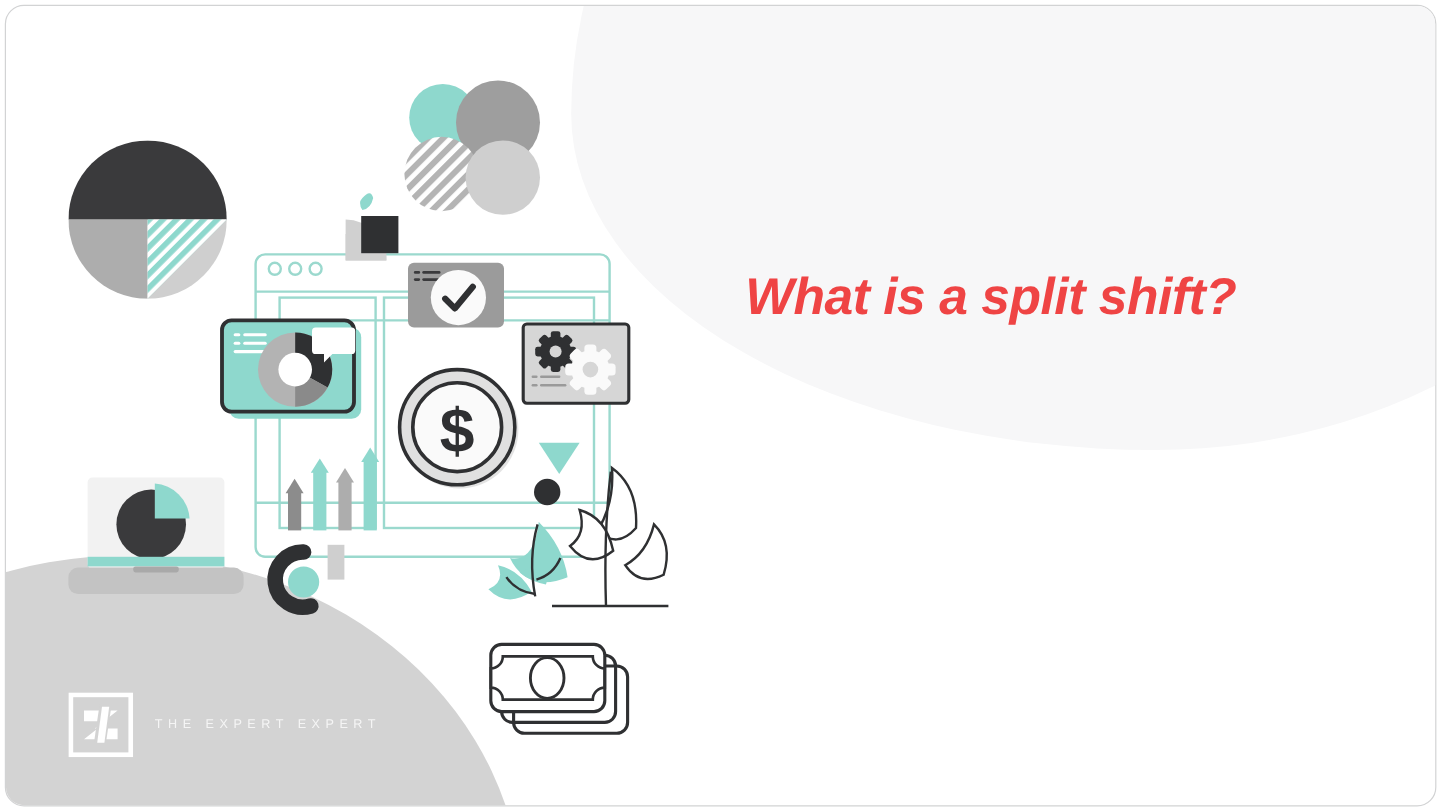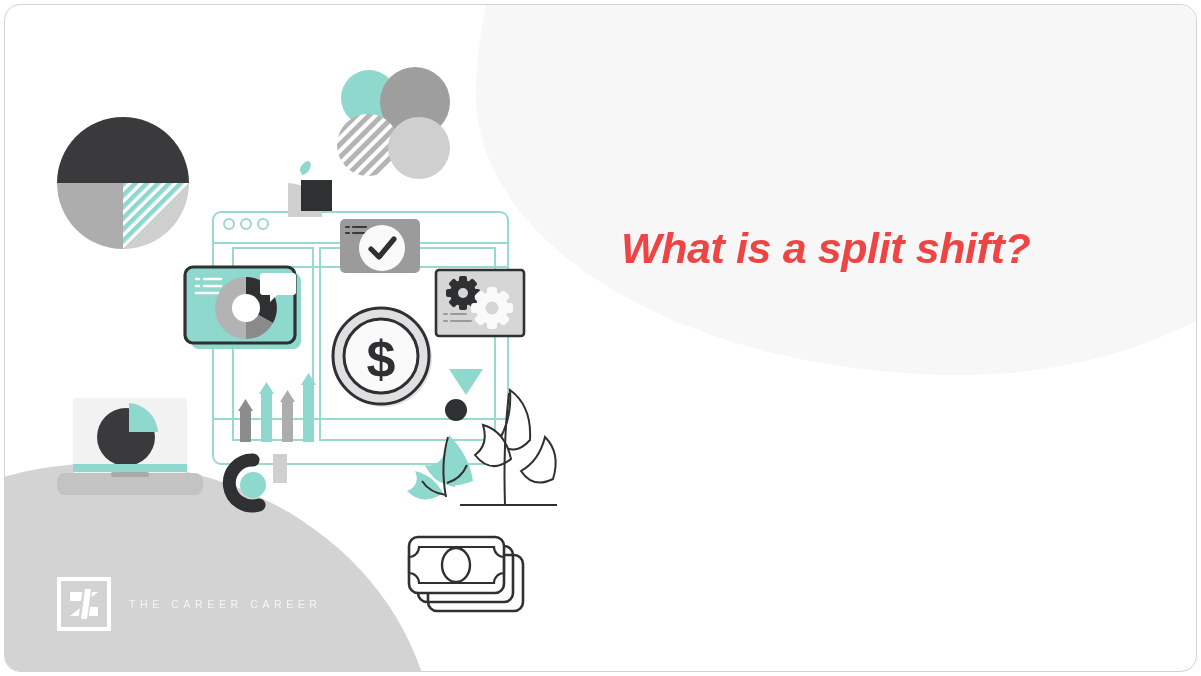--- a/index.html
+++ b/index.html
@@ -310,18 +310,18 @@
     <div class="headline">What is a split shift?</div>
 
     <div class="logo">
       <svg class="logo-mark" viewBox="0 0 54 54">
         <rect x="2" y="2" width="50" height="50" fill="none" stroke="#ffffff" stroke-width="4"></rect>
         <path d="M13 15 H41 L22 30 H41 V39 H13 L32 24 H13 Z" fill="#ffffff"></path>
         <path d="M26 10 L36 10 L31 44 L21 44 Z" fill="#d3d3d3"></path>
         <path d="M28 12 L34 12 L30 42 L24 42 Z" fill="#ffffff"></path>
       </svg>
       <div class="logo-text-wrap">
-        <div class="logo-tag">THE CAREER CAREER</div>
+        <div class="logo-tag">THE EXPERT EXPERT</div>
       </div>
     </div>
 
   </div>
 </div>
 
 </body></html>

